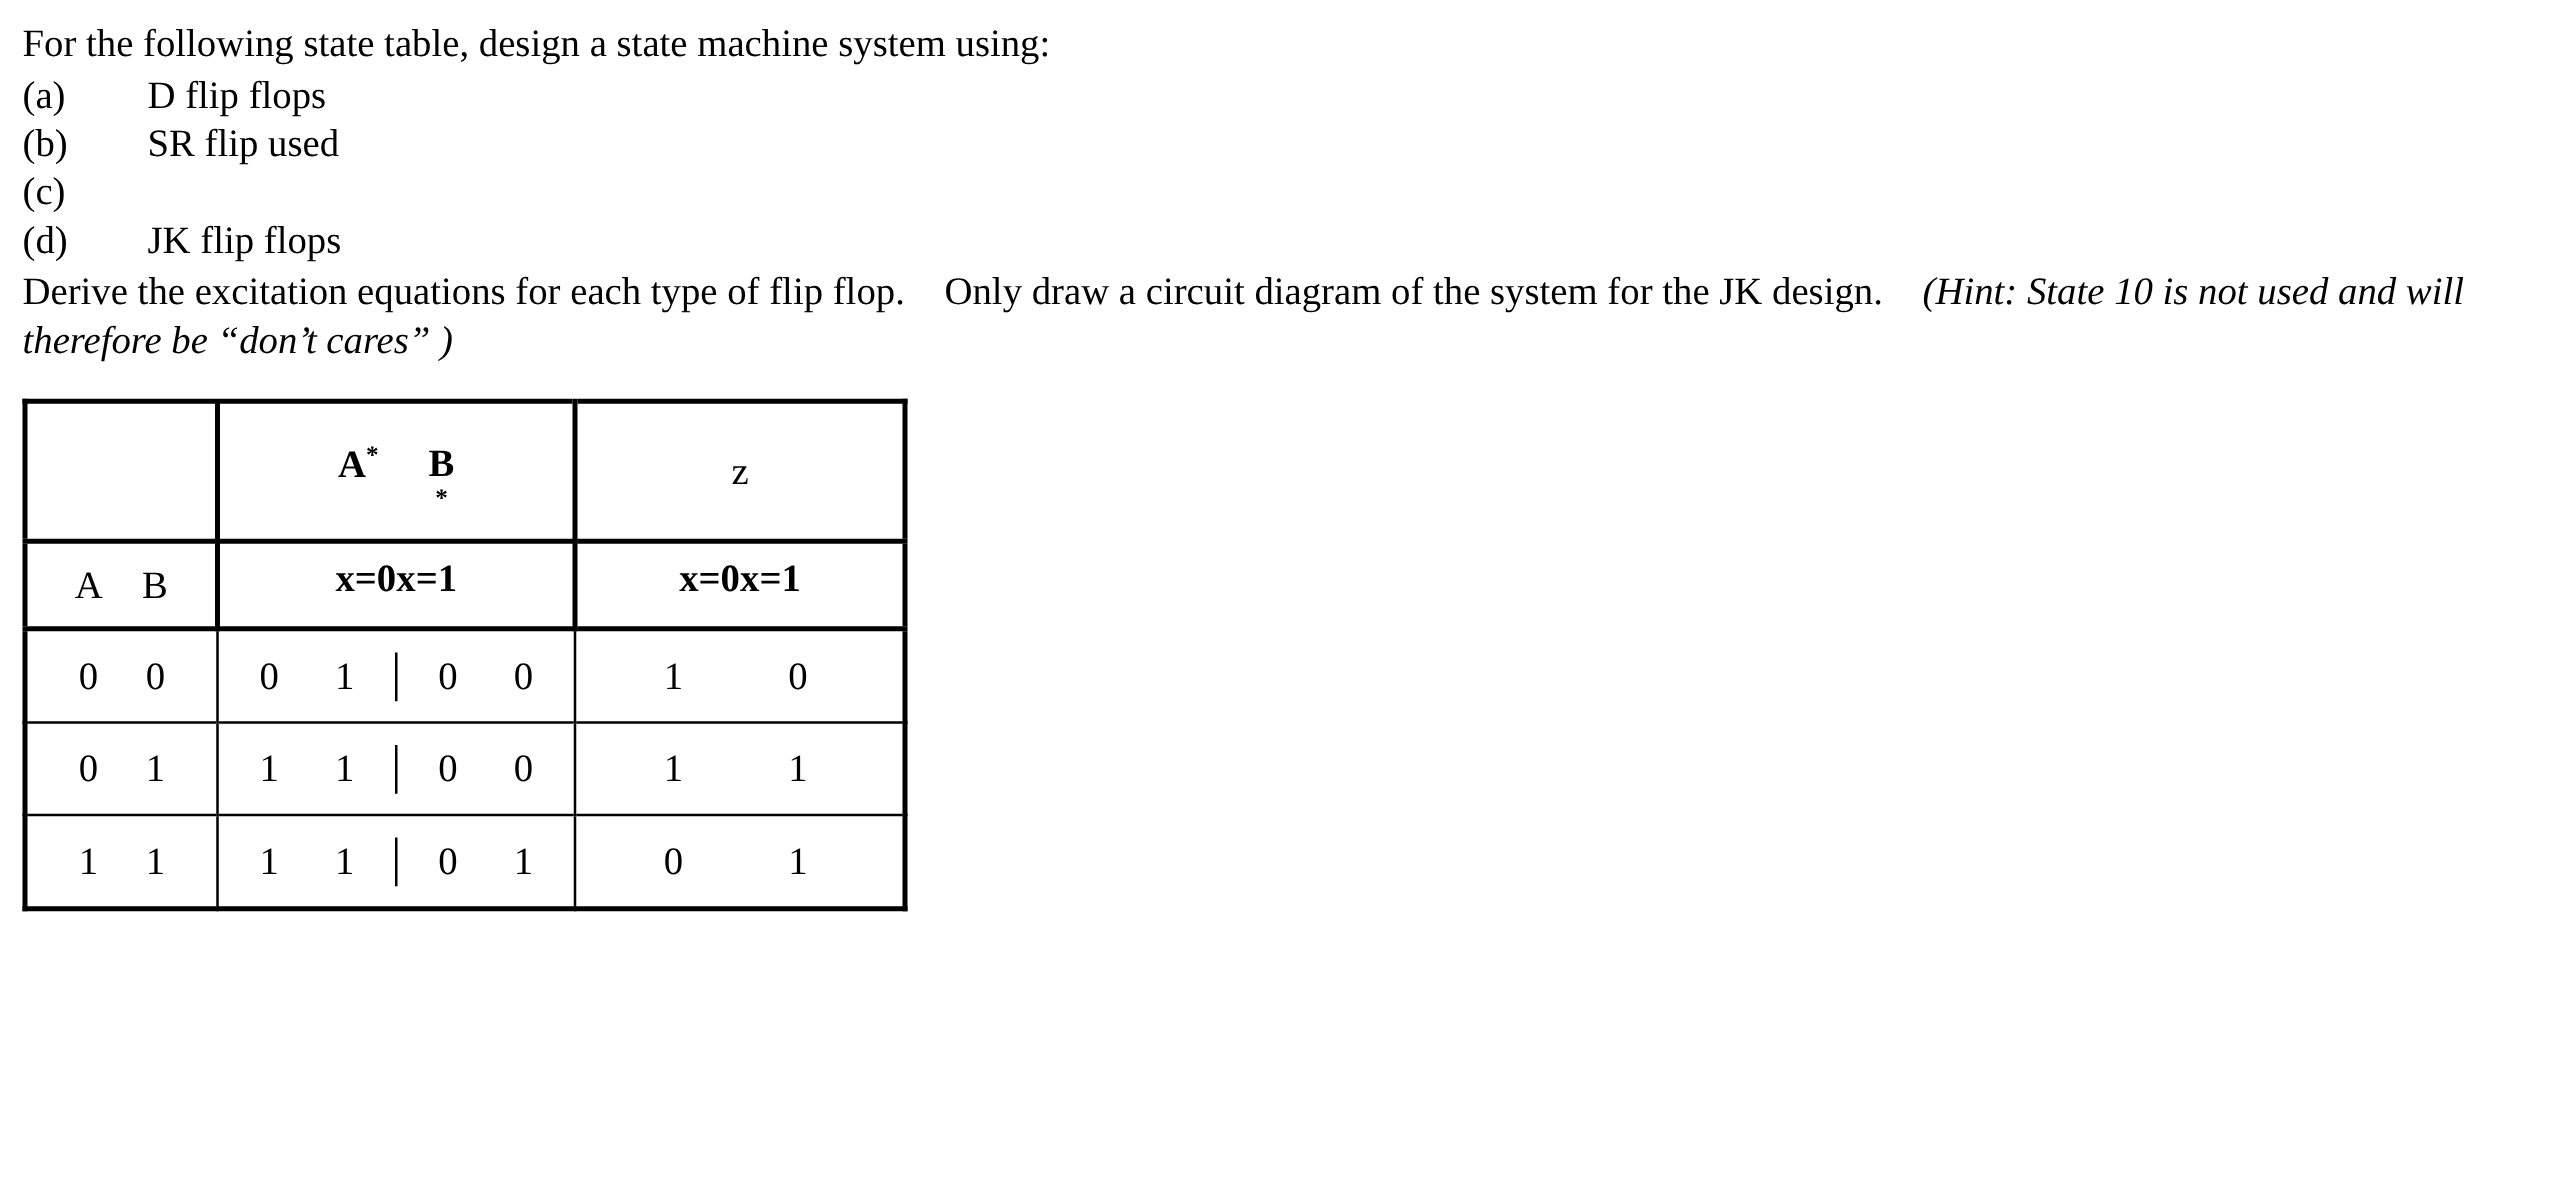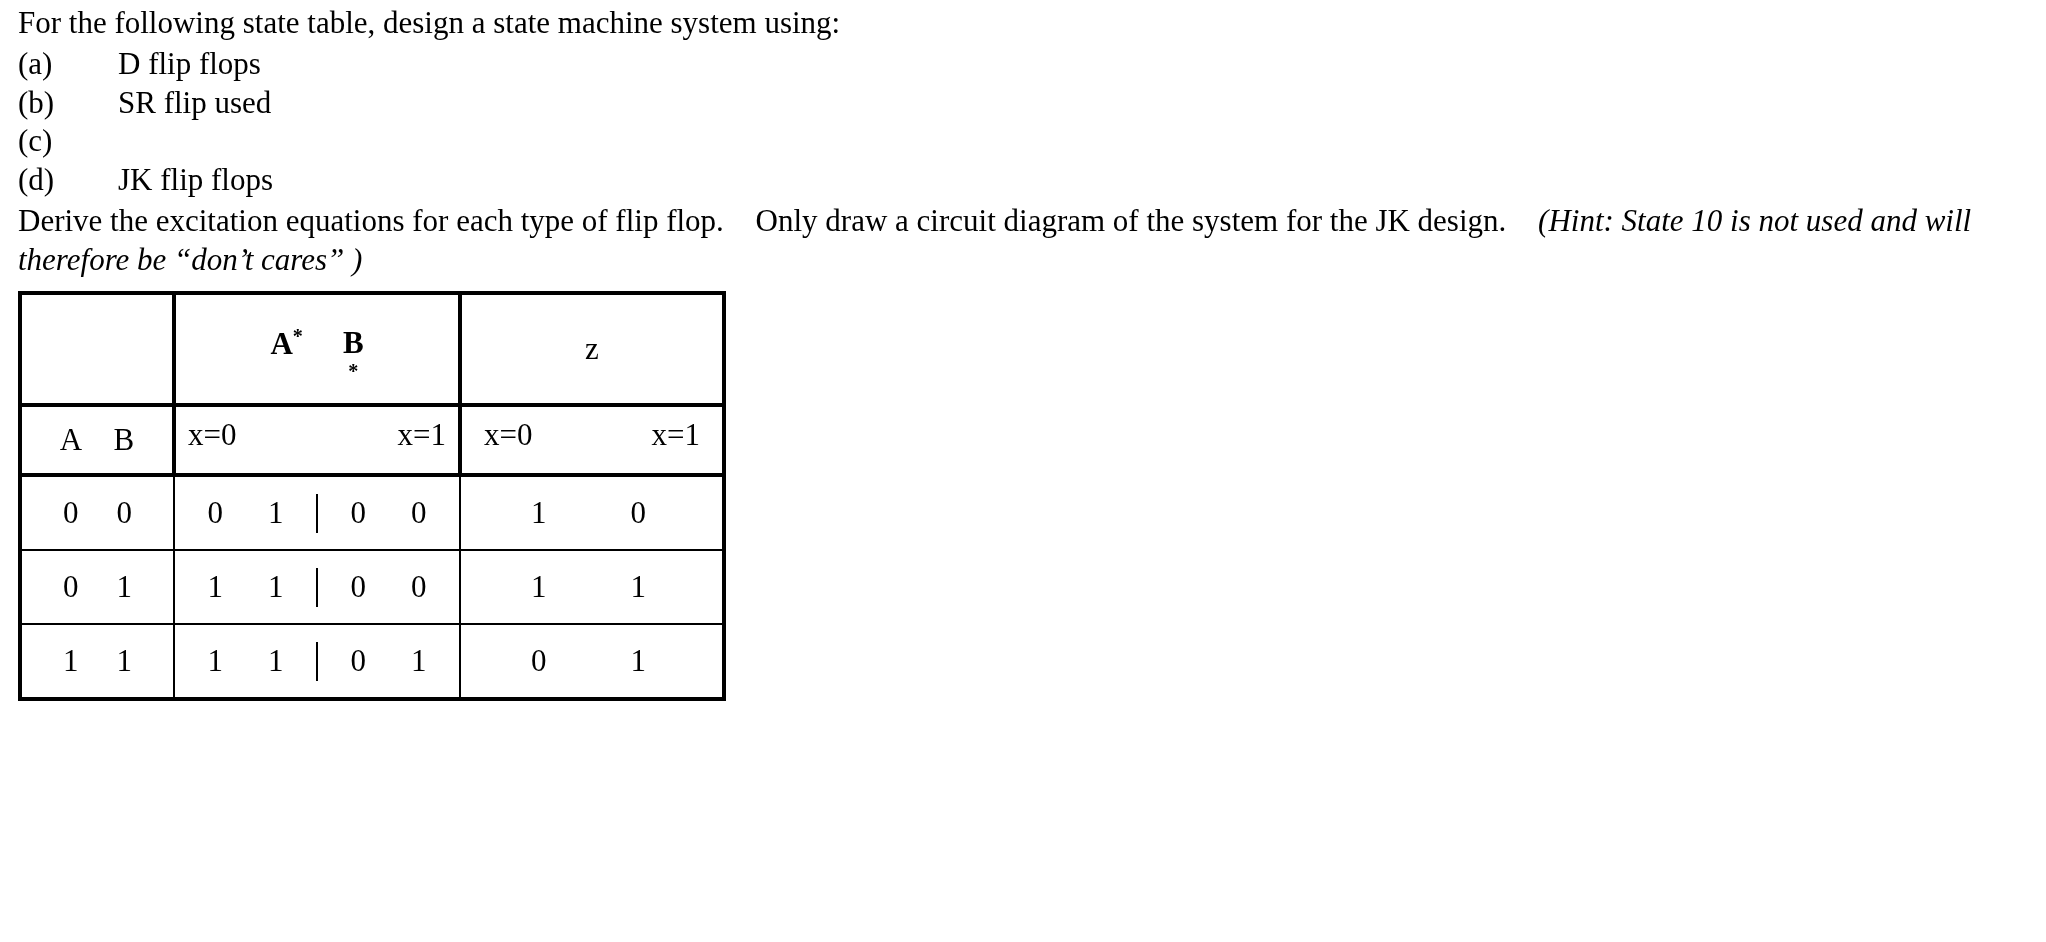--- a/index.html
+++ b/index.html
@@ -5,37 +5,37 @@
   html, body {
     margin: 0;
     padding: 0;
     background: #ffffff;
     font-family: "Times New Roman", Times, serif;
     font-size: 31px;
     color: #000000;
     line-height: 1.25;
   }
   .page {
-    padding: 4px 18px 40px 18px;
+    padding: 16px 18px 40px 18px;
     width: 2010px;
   }
   .intro {
     margin-bottom: 2px;
   }
   .options {
     margin: 0 0 2px 0;
   }
   .option-row {
     display: flex;
   }
   .option-label {
     width: 100px;
   }
   .instructions {
-    margin-bottom: 12px;
+    margin-bottom: 28px;
     max-width: 2000px;
   }
   .italic {
     font-style: italic;
   }
   .gap {
     display: inline-block;
     width: 24px;
   }
   
@@ -89,22 +89,22 @@
     gap: 40px;
     font-weight: bold;
     padding-top: 10px;
     align-items: flex-start;
   }
   .bcell {
     text-align: center;
   }
   .hdr-sub-inner {
     display: flex;
-    justify-content: space-between;
-    font-weight: normal;
+    justify-content: center;
+    font-weight: bold;
   }
   .hdr-sub-inner.next {
     padding: 0 12px 10px 12px;
   }
   .hdr-sub-inner.z {
     padding: 0 22px 10px 22px;
   }
   .data-row td {
     height: 72px;
     border-top: 2px solid #000;

